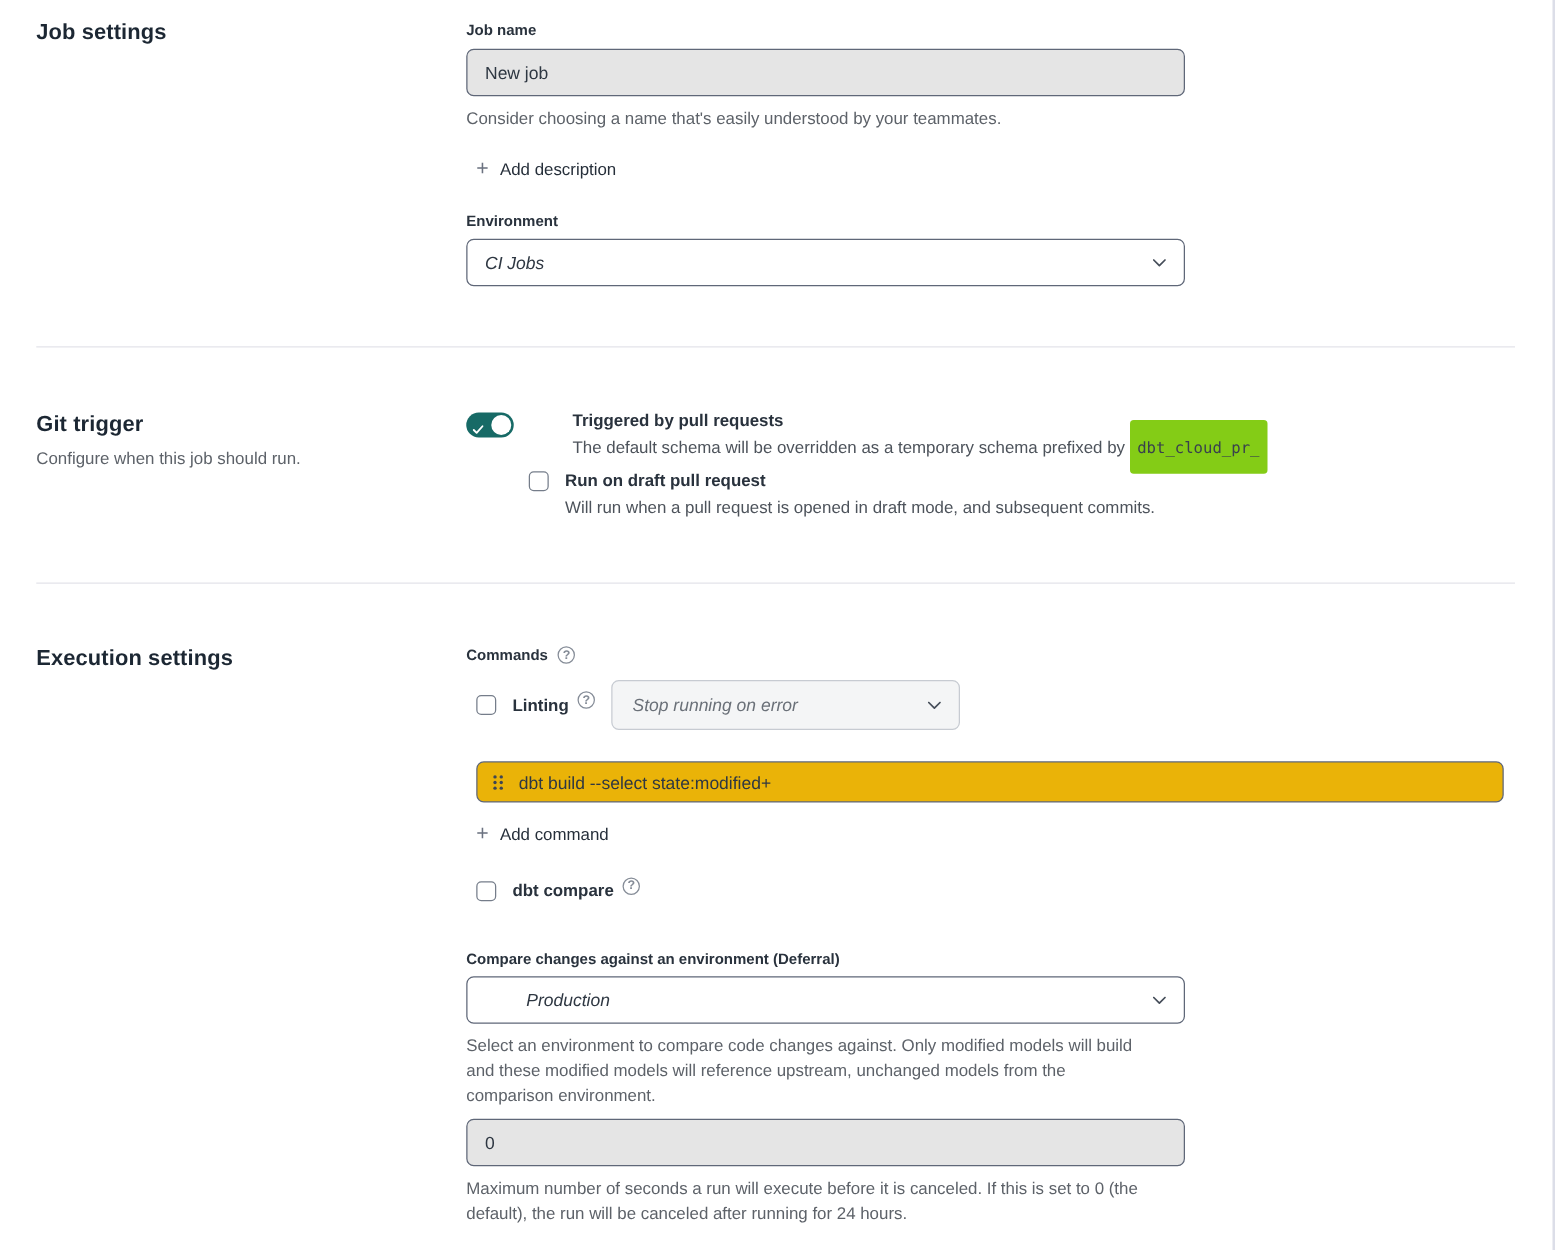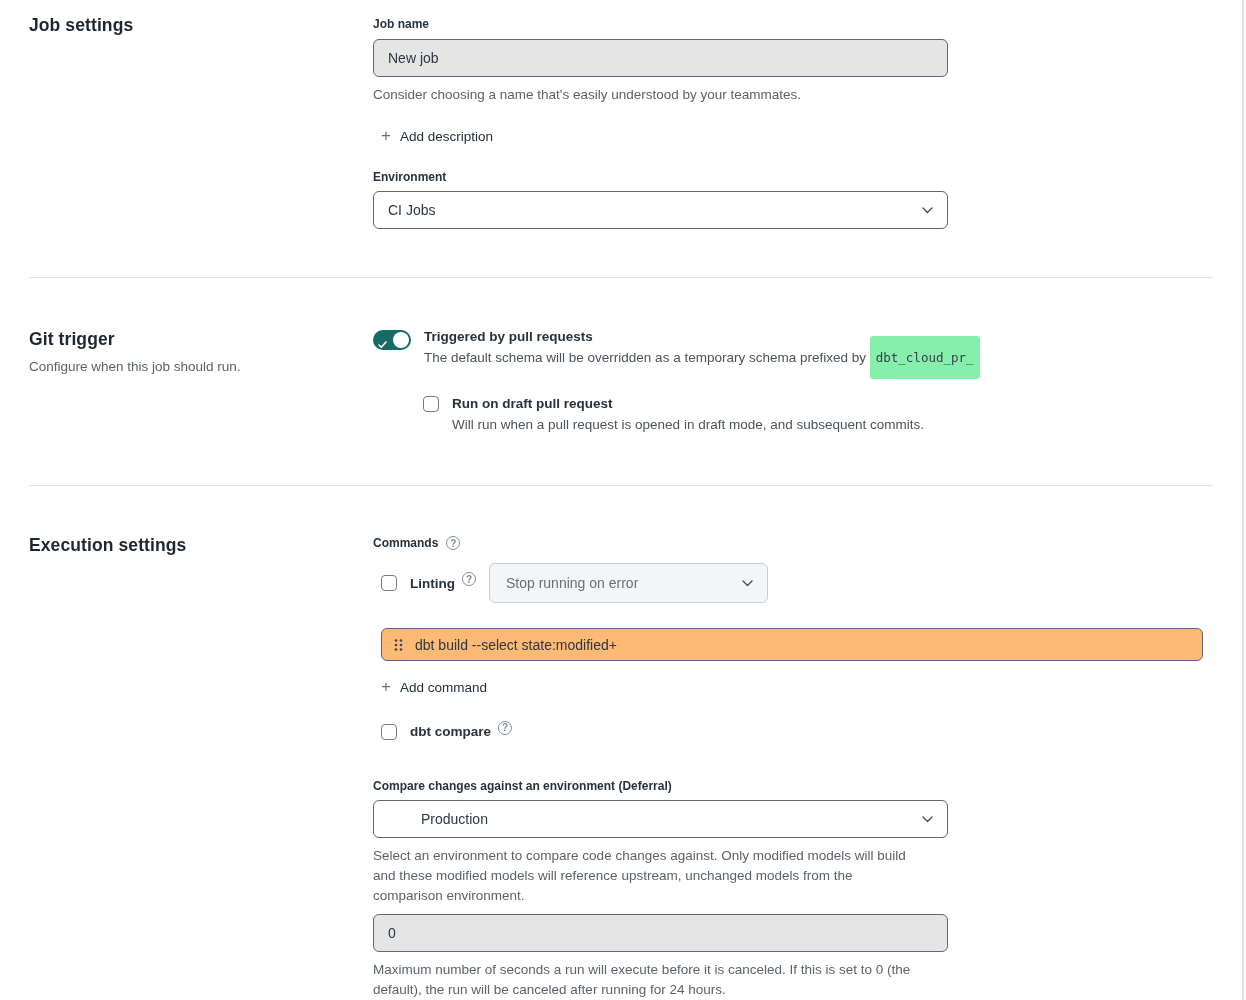--- a/index.html
+++ b/index.html
@@ -30,21 +30,21 @@
   .text-input {
     display:block; width:575px; height:38px; border:1px solid #5f6778; border-radius:6px;
     padding:0 14px; font-size:14px; color:#2e3742; background:#e5e5e5; outline:none;
     font-family:"Liberation Sans","DejaVu Sans",sans-serif;
   }
   .helper { font-size:13.5px; color:#5d6269; line-height:20px; margin-top:8px; }
 
   .select-box {
     width:575px; height:38px; border:1px solid #5f6778; border-radius:6px; background:#fff;
     display:flex; align-items:center; justify-content:space-between; padding:0 14px;
-    font-size:14px; color:#2e3742; cursor:pointer;
+    font-size:14px; color:#2e3742; cursor:pointer;font-style:italic;
   }
   .select-box.disabled {
     background:#f4f5f6; border-color:#c7cbd2; color:#6a7078;padding-left:16px;
   }
   .chevron { display:inline-flex; flex:0 0 auto; }
 
   .link-btn {
     display:inline-flex; align-items:center; gap:9px; cursor:pointer;
     font-size:13.5px; color:#262f3a; background:none; border:none;
     font-family:inherit;
@@ -62,34 +62,34 @@
 
   .checkbox {
     width:16px; height:16px; border:1px solid #757d8a; border-radius:4px; background:#fff;
     flex:0 0 auto; cursor:pointer;
   }
   .item-label { font-size:13.5px; font-weight:700; color:#29323d; line-height:17px; }
   .item-desc { font-size:13.5px; color:#4d535b; line-height:20px; margin-top:3px; }
 
   .code-chip {
     font-family:"DejaVu Sans Mono","Liberation Mono",monospace;
-    font-size:12.5px; color:#39414d; background:#86efac; border-radius:3px; padding:14px 6px;
+    font-size:12.5px; color:#39414d; background:#84cc16; border-radius:3px; padding:14px 6px;
   }
 
   .help-icon {
     display:inline-flex; align-items:center; justify-content:center;
     width:14px; height:14px; border:1px solid #858c97; border-radius:50%;
     font-size:10px; color:#858c97; font-weight:700; flex:0 0 auto;
   }
 
   .inline-row { display:flex; align-items:center; }
 
   .command-input-row {
     display:flex; align-items:center; gap:12px;
-    width:822px; height:33px; border:1px solid #5f6778; border-radius:6px; background:#fdba74;
+    width:822px; height:33px; border:1px solid #5f6778; border-radius:6px; background:#eab308;
     padding:0 12px;
   }
   .command-text { font-size:14px; color:#2e3742; }
   .drag-handle { display:inline-flex; cursor:grab; }
 </style>
 </head>
 <body>
 
 <div class="page">
   <div class="content">
@@ -124,39 +124,39 @@
 
     <hr class="divider" style="margin-top:48px;">
 
     <section class="section" style="padding-top:50px;">
       <div class="left-col">
         <h2 class="section-heading">Git trigger</h2>
         <div class="section-sub">Configure when this job should run.</div>
       </div>
       <div class="right-col">
 
-        <div style="display:flex; align-items:flex-start;">
+        <div style="display:flex; align-items:flex-start;gap:34px;">
           <div class="toggle" role="switch" aria-checked="true">
             <span class="tick">
               <svg width="9" height="8" viewBox="0 0 9 8">
                   <polyline points="1,4 3.3,6.3 8,1" fill="none" stroke="#ffffff" stroke-width="1.5" stroke-linecap="round" stroke-linejoin="round"></polyline>
                 </svg>
             </span>
             <span class="knob"></span>
           </div>
           <div style="margin-left:13px;">
             <div class="item-label">Triggered by pull requests</div>
             <div class="item-desc">
               <span>The default schema will be overridden as a temporary schema prefixed by</span>
               <span class="code-chip">dbt_cloud_pr_</span>
             </div>
           </div>
         </div>
 
-        <div style="display:flex; align-items:flex-start; margin-top:27px; margin-left:50px;">
+        <div style="display:flex; align-items:flex-start; margin-top:8px; margin-left:50px;">
           <span class="checkbox" style="margin-top:1px;" role="checkbox" aria-checked="false"></span>
           <div style="margin-left:13px;">
             <div class="item-label">Run on draft pull request</div>
             <div class="item-desc">Will run when a pull request is opened in draft mode, and subsequent commits.</div>
           </div>
         </div>
 
       </div>
     </section>
 

